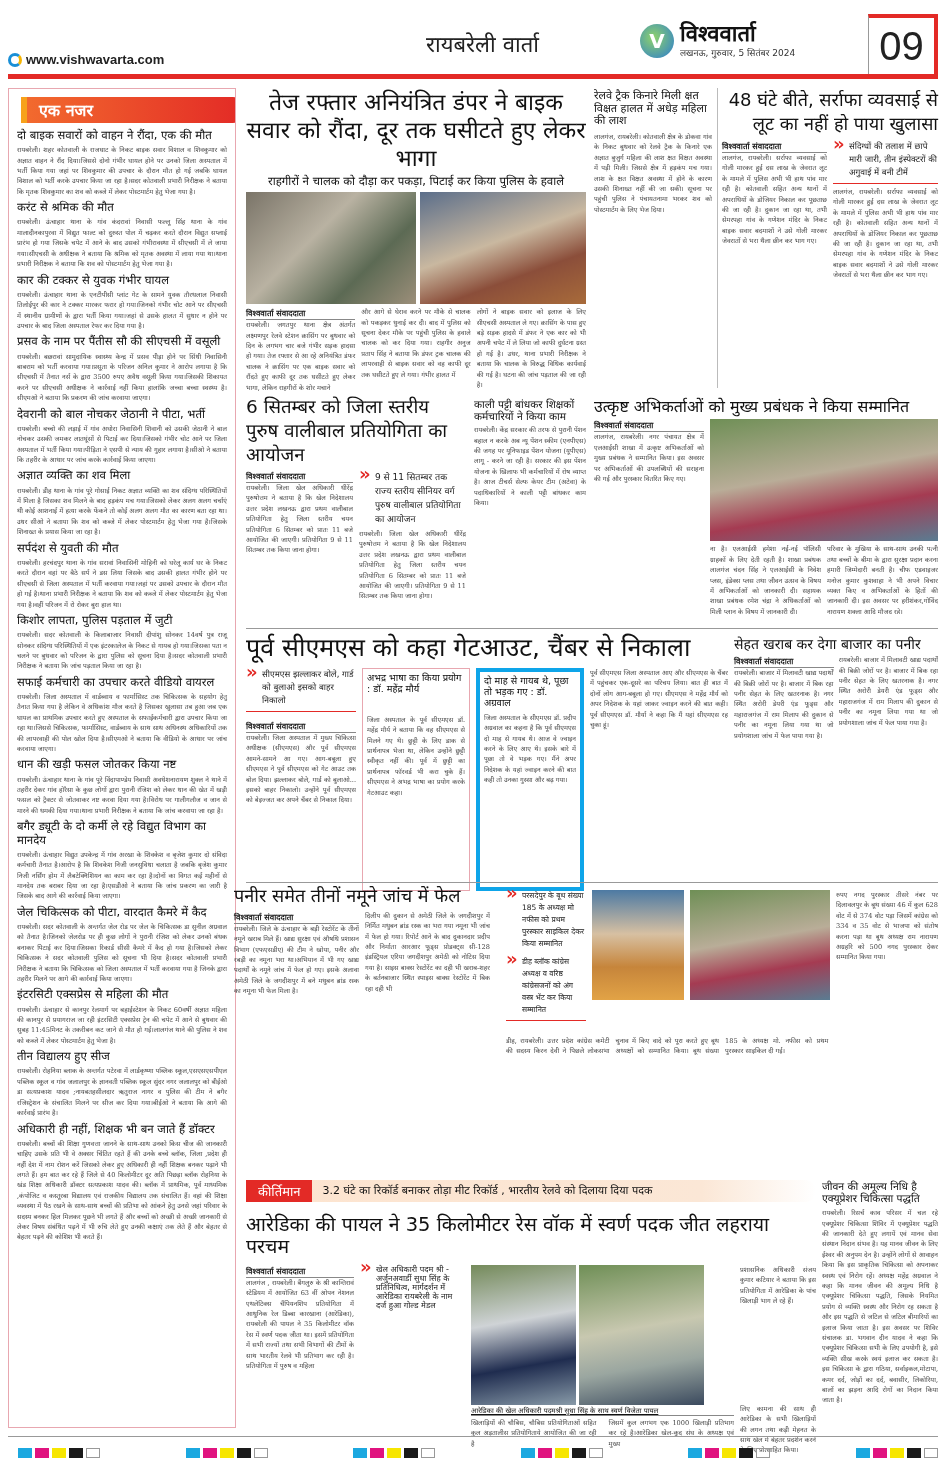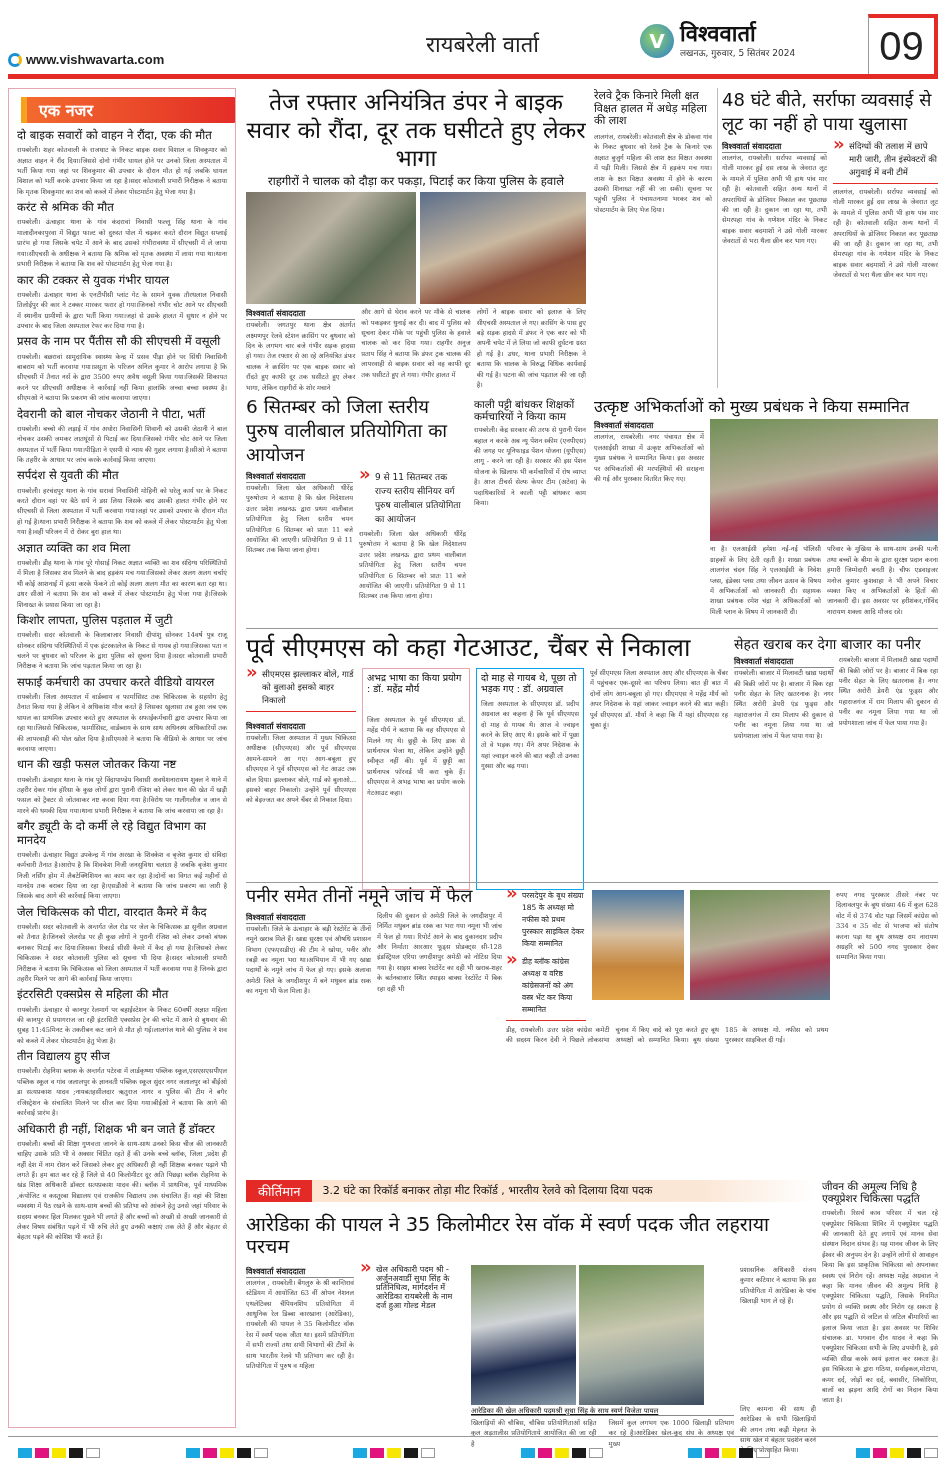--- a/index.html
+++ b/index.html
@@ -67,26 +67,26 @@
       </div>
       <div>
         <div class="h item-h">प्रसव के नाम पर पैंतीस सौ की सीएचसी में वसूली</div>
         <div class="p">रायबरेली। बछरावां सामुदायिक स्वास्थ्य केन्द्र में प्रसव पीड़ा होने पर सिंधी निवासिनी बाबराम को भर्ती करवाया गया।प्रसूता के परिजन अनिल कुमार ने आरोप लगाया है कि सीएचसी में तैनात नर्स के द्वारा 3500 रुपए अवैध वसूली किया गया।जिसकी शिकायत करने पर सीएचसी अधीक्षक ने कार्रवाई नहीं किया हालांकि जच्चा बच्चा स्वस्थ्य है।सीएमओ ने बताया कि प्रकरण की जांच करवाया जाएगा।</div>
       </div>
       <div>
         <div class="h item-h">देवरानी को बाल नोचकर जेठानी ने पीटा, भर्ती</div>
         <div class="p">रायबरेली। बच्चो की लड़ाई में गांव अघोरा निवासिनी शिवानी को उसकी जेठानी ने बाल नोचकर उसकी जमकर लातघूंसों से पिटाई कर दिया।जिसको गंभीर चोट आने पर जिला अस्पताल में भर्ती किया गया।पीड़िता ने एसपी से न्याय की गुहार लगाया है।सीओ ने बताया कि तहरीर के आधार पर जांच करके कार्रवाई किया जाएगा।</div>
       </div>
       <div>
+        <div class="h item-h">अज्ञात व्यक्ति का शव मिला</div>
+        <div class="p">रायबरेली। डीह थाना के गांव पूरे गोसाई निकट अज्ञात व्यक्ति का शव संदिग्ध परिस्थितियों में मिला है जिसका शव मिलने के बाद हड़कंप मच गया।जिसको लेकर अलग अलग चर्चाएं थी कोई आशनाई में हत्या करके फेंकने तो कोई अलग अलग मौत का कारण बता रहा था।उधर सीओ ने बताया कि शव को कब्जे में लेकर पोस्टमार्टम हेतु भेजा गया है।जिसके शिनाख्त के प्रयास किया जा रहा है।</div>
+      </div>
+      <div>
         <div class="h item-h">सर्पदंश से युवती की मौत</div>
         <div class="p">रायबरेली। हरचंदपुर थाना के गांव सरावां निवासिनी मोहिनी को घरेलू कार्य घर के निकट करते दौरान वहां पर बैठे सर्प ने डस लिया जिसके बाद उसकी हालत गंभीर होने पर सीएचसी से जिला अस्पताल में भर्ती करवाया गया।जहां पर उसको उपचार के दौरान मौत हो गई है।थाना प्रभारी निरीक्षक ने बताया कि शव को कब्जे में लेकर पोस्टमार्टम हेतु भेजा गया है।वहीं परिजन में रो रोकर बुरा हाल था।</div>
-      </div>
-      <div>
-        <div class="h item-h">अज्ञात व्यक्ति का शव मिला</div>
-        <div class="p">रायबरेली। डीह थाना के गांव पूरे गोसाई निकट अज्ञात व्यक्ति का शव संदिग्ध परिस्थितियों में मिला है जिसका शव मिलने के बाद हड़कंप मच गया।जिसको लेकर अलग अलग चर्चाएं थी कोई आशनाई में हत्या करके फेंकने तो कोई अलग अलग मौत का कारण बता रहा था।उधर सीओ ने बताया कि शव को कब्जे में लेकर पोस्टमार्टम हेतु भेजा गया है।जिसके शिनाख्त के प्रयास किया जा रहा है।</div>
       </div>
       <div>
         <div class="h item-h">किशोर लापता, पुलिस पड़ताल में जुटी</div>
         <div class="p">रायबरेली। सदर कोतवाली के किलाबाजार निवासी दीपांशु सोनकर 14वर्ष पुत्र राजू सोनकर संदिग्ध परिस्थितियों में एक इंटरकालेज के निकट से गायब हो गया।जिसका पता न चलने पर बुधवार को परिजन के द्वारा पुलिस को सूचना दिया है।सदर कोतवाली प्रभारी निरीक्षक ने बताया कि जांच पड़ताल किया जा रहा है।</div>
       </div>
       <div>
         <div class="h item-h">सफाई कर्मचारी का उपचार करते वीडियो वायरल</div>
         <div class="p">रायबरेली। जिला अस्पताल में वार्डब्वाय व फार्मासिस्ट तक चिकित्सक के सहयोग हेतु तैनात किया गया है लेकिन वे अधिकांश मौज करते है जिसका खुलासा तब हुआ जब एक घायल का प्राथमिक उपचार करते हुए अस्पताल के सफाईकर्मचारी द्वारा उपचार किया जा रहा था।जिससे चिकित्सक, फार्मासिस्ट, वार्डब्वाय के साथ साथ अधिनस्थ अधिकारियों तक की लापरवाही की पोल खोल दिया है।सीएमओ ने बताया कि वीडियो के आधार पर जांच करवाया जाएगा।</div>
       </div>
       <div>
@@ -133,21 +133,21 @@
   </div>
 </div>
 
 <div class="abs" style="left:594px;top:90px;width:118px">
   <div class="h" style="font-size:11px">रेलवे ट्रैक किनारे मिली क्षत विक्षत हालत में अधेड़ महिला की लाश</div>
   <div class="p" style="margin-top:4px;height:270px;overflow:hidden">लालगंज, रायबरेली। कोतवाली क्षेत्र के डोकवा गांव के निकट बुधवार को रेलवे ट्रैक के किनारे एक अज्ञात बुजुर्ग महिला की लाश क्षत विक्षत अवस्था में पड़ी मिली। जिससे क्षेत्र में हड़कंप मच गया। लाश के क्षत विक्षत अवस्था में होने के कारण उसकी शिनाख्त नहीं की जा सकी। सूचना पर पहुंची पुलिस ने पंचायतनामा भरकर शव को पोस्टमार्टम के लिए भेज दिया।</div>
 </div>
 <div class="abs vline" style="left:717px;top:88px;height:300px"></div>
 
 <div class="abs" style="left:722px;top:88px;width:216px">
-  <div class="h" style="font-size:18px;text-align:left;line-height:24px">48 घंटे बीते, सर्राफा व्यवसाई से लूट का नहीं हो पाया खुलासा</div>
+  <div class="h" style="font-size:18px;text-align:right;line-height:24px">48 घंटे बीते, सर्राफा व्यवसाई से लूट का नहीं हो पाया खुलासा</div>
   <div style="display:flex;gap:6px;margin-top:4px">
     <div style="flex:1">
       <div class="by">विश्ववार्ता संवाददाता</div>
       <div class="p" style="height:260px;overflow:hidden">लालगंज, रायबरेली। सर्राफा व्यवसाई को गोली मारकर हुई दस लाख के जेवरात लूट के मामले में पुलिस अभी भी हाथ पांव मार रही है। कोतवाली सहित अन्य थानों में अपराधियों के डोजियर निकाल कर पूछताछ की जा रही है। दुकान जा रहा था, तभी सेमरपहा गांव के गणेशन मंदिर के निकट बाइक सवार बदमाशों ने उसे गोली मारकर जेवरातों से भरा थैला छीन कर भाग गए।</div>
     </div>
     <div style="flex:1">
       <div class="pullq" style="font-size:8.5px;line-height:13px;border-bottom:1px solid #e32a26;padding-bottom:4px">संदिग्धों की तलाश में छापे मारी जारी, तीन इंस्पेक्टरों की अगुवाई में बनी टीमें</div>
       <div class="p" style="height:215px;overflow:hidden;margin-top:3px">लालगंज, रायबरेली। सर्राफा व्यवसाई को गोली मारकर हुई दस लाख के जेवरात लूट के मामले में पुलिस अभी भी हाथ पांव मार रही है। कोतवाली सहित अन्य थानों में अपराधियों के डोजियर निकाल कर पूछताछ की जा रही है। दुकान जा रहा था, तभी सेमरपहा गांव के गणेशन मंदिर के निकट बाइक सवार बदमाशों ने उसे गोली मारकर जेवरातों से भरा थैला छीन कर भाग गए।</div>
     </div>
   </div>
@@ -170,21 +170,21 @@
 <div class="abs" style="left:474px;top:398px;width:112px">
   <div class="h" style="font-size:10.5px">काली पट्टी बांधकर शिक्षकों कर्मचारियों ने किया काम</div>
   <div class="p" style="margin-top:3px;height:200px;overflow:hidden">रायबरेली। केंद्र सरकार की तरफ से पुरानी पेंशन बहाल न करके अब न्यू पेंशन स्कीम (एनपीएस) की जगह पर यूनिफाइड पेंशन योजना (यूपीएस) लागू - करने जा रही है। सरकार की इस पेंशन योजना के खिलाफ भी कर्मचारियों में रोष व्याप्त है। आज टीचर्स सेल्फ केयर टीम (अटेवा) के पदाधिकारियों ने काली पट्टी बांधकर काम किया।</div>
 </div>
 
 <div class="abs" style="left:594px;top:398px;width:344px">
   <div class="h" style="font-size:16px">उत्कृष्ट अभिकर्ताओं को मुख्य प्रबंधक ने किया सम्मानित</div>
   <div style="display:flex;gap:6px;margin-top:3px">
     <div style="width:110px">
       <div class="by">विश्ववार्ता संवाददाता</div>
-      <div class="p" style="height:190px;overflow:hidden">लालगंज, रायबरेली। नगर पंचायत क्षेत्र में एलआईसी शाखा में उत्कृष्ट अभिकर्ताओं को मुख्य प्रबंधक ने सम्मानित किया। इस अवसर पर अभिकर्ताओं की मरपह्धियों की सराहना की गई और पुरस्कार वितरित किए गए।</div>
+      <div class="p" style="height:190px;overflow:hidden">लालगंज, रायबरेली। नगर पंचायत क्षेत्र में एलआईसी शाखा में उत्कृष्ट अभिकर्ताओं को मुख्य प्रबंधक ने सम्मानित किया। इस अवसर पर अभिकर्ताओं की उपलब्धियों की सराहना की गई और पुरस्कार वितरित किए गए।</div>
     </div>
     <div style="flex:1">
       <div class="photo4" style="height:122px"></div>
       <div style="display:flex;gap:6px;margin-top:3px">
         <div class="p" style="flex:1;height:70px;overflow:hidden">ना है। एलआईसी हमेशा नई-नई पॉलिसी ग्राहकों के लिए देती रहती है। शाखा प्रबंधक लालगंज चंदन सिंह ने एलआईसी के निवेश प्लस, इंडेक्स प्लस तथा जीवन उत्सव के विषय में अभिकर्ताओं को जानकारी दी। सहायक शाखा प्रबंधक रमेश चंद्रा ने अधिकर्ताओं को मिली प्लान के विषय में जानकारी दी।</div>
         <div class="p" style="flex:1;height:70px;overflow:hidden">परिवार के मुखिया के साथ-साथ उनकी पत्नी तथा बच्चों के बीमा के द्वारा सुरक्षा प्रदान करना हमारी जिम्मेदारी बनती है। चीफ एडवाइजर मनोज कुमार कुशवाहा ने भी अपने विचार व्यक्त किए व अभिकर्ताओं के हितों की जानकारी दी। इस अवसर पर हरीशंकर,गोविंद नारायण शुक्ला आदि मौजूद रहे।</div>
       </div>
     </div>
   </div>
 </div>
@@ -196,63 +196,63 @@
   <div style="display:flex;gap:6px;margin-top:4px">
     <div style="width:110px">
       <div class="pullq" style="font-size:8.5px;line-height:13px;border-bottom:1.5px solid #e32a26;padding-bottom:4px">सीएमएस झल्लाकर बोले, गार्ड को बुलाओ इसको बाहर निकालो</div>
       <div class="by" style="margin-top:8px">विश्ववार्ता संवाददाता</div>
       <div class="p" style="height:150px;overflow:hidden">रायबरेली। जिला अस्पताल में मुख्य चिकित्सा अधीक्षक (सीएमएस) और पूर्व सीएमएस आमने-सामने आ गए। आग-बबूला हुए सीएमएस ने पूर्व सीएमएस को गेट आउट तक बोल दिया। झल्लाकर बोले, गार्ड को बुलाओ... इसको बाहर निकालो। उन्होंने पूर्व सीएमएस को बेइज्जत कर अपने चैंबर से निकाल दिया।</div>
     </div>
     <div style="width:108px;border:1px solid #e8a7b0;padding:4px">
       <div class="h" style="font-size:9.5px">अभद्र भाषा का किया प्रयोग : डॉ. महेंद्र मौर्य</div>
       <div class="p" style="margin-top:20px;height:170px;overflow:hidden">जिला अस्पताल के पूर्व सीएमएस डॉ. महेंद्र मौर्य ने बताया कि वह सीएमएस से मिलने गए थे। छुट्टी के लिए डाक से प्रार्थनापत्र भेजा था, लेकिन उन्होंने छुट्टी स्वीकृत नहीं की। पूर्व में छुट्टी का प्रार्थनापत्र फॉरवर्ड भी करा चुके हैं। सीएमएस ने अभद्र भाषा का प्रयोग करके गेटआउट कहा।</div>
     </div>
-    <div style="width:108px;border:1px solid #0ea5e9;padding:4px">
+    <div style="width:108px;border:4px solid #0ea5e9;padding:4px">
       <div class="h" style="font-size:9.5px">दो माह से गायब थे, पूछा तो भड़क गए : डॉ. अग्रवाल</div>
       <div class="p" style="margin-top:4px;height:170px;overflow:hidden">जिला अस्पताल के सीएमएस डॉ. प्रदीप अग्रवाल का कहना है कि पूर्व सीएमएस दो माह से गायब थे। आज वे ज्वाइन करने के लिए आए थे। इसके बारे में पूछा तो वे भड़क गए। मैंने अपर निदेशक के यहां ज्वाइन करने की बात कही तो उनका गुस्सा और बढ़ गया।</div>
     </div>
     <div class="p" style="flex:1;height:205px;overflow:hidden">पूर्व सीएमएस जिला अस्पताल आए और सीएमएस के चैंबर में पहुंचकर एक-दूसरे का परिचय लिया। बात ही बात में दोनों लोग आग-बबूला हो गए। सीएमएस ने महेंद्र मौर्य को अपर निदेशक के यहां जाकर ज्वाइन करने की बात कही। पूर्व सीएमएस डॉ. मौर्या ने कहा कि मैं यहां सीएमएस रह चुका हूं।</div>
   </div>
 </div>
 
 <div class="abs" style="left:734px;top:636px;width:204px">
   <div class="h" style="font-size:14px">सेहत खराब कर देगा बाजार का पनीर</div>
   <div style="display:flex;gap:5px;margin-top:3px">
     <div style="flex:1">
       <div class="by">विश्ववार्ता संवाददाता</div>
       <div class="p" style="height:205px;overflow:hidden">रायबरेली। बाजार में मिलावटी खाद्य पदार्थों की बिक्री जोरों पर है। बाजार में बिक रहा पनीर सेहत के लिए खतरनाक है। नगर स्थित अरोरी डेयरी एंड फूड्स और महाराजगंज में राम मिलाप की दुकान से पनीर का नमूना लिया गया था जो प्रयोगशाला जांच में फेल पाया गया है।</div>
     </div>
     <div class="p" style="flex:1;height:218px;overflow:hidden">रायबरेली। बाजार में मिलावटी खाद्य पदार्थों की बिक्री जोरों पर है। बाजार में बिक रहा पनीर सेहत के लिए खतरनाक है। नगर स्थित अरोरी डेयरी एंड फूड्स और महाराजगंज में राम मिलाप की दुकान से पनीर का नमूना लिया गया था जो प्रयोगशाला जांच में फेल पाया गया है।</div>
   </div>
 </div>
 
 <div class="abs hline" style="left:246px;top:882px;width:692px"></div>
 
-<div class="abs" style="left:246px;top:886px;width:256px">
+<div class="abs" style="left:234px;top:886px;width:256px">
   <div class="h" style="font-size:18px">पनीर समेत तीनों नमूने जांच में फेल</div>
   <div style="display:flex;gap:6px;margin-top:4px">
     <div style="flex:1">
       <div class="by">विश्ववार्ता संवाददाता</div>
       <div class="p" style="height:255px;overflow:hidden">रायबरेली। जिले के ऊंचाहार के बड़ी रेस्टोरेंट के तीनों नमूने खराब मिले हैं। खाद्य सुरक्षा एवं औषधि प्रशासन विभाग (एफएसडीए) की टीम ने खोया, पनीर और रबड़ी का नमूना भरा था।अभियान में भी गए खाद्य पदार्थों के नमूने जांच में फेल हो गए। इसके अलावा अमेठी जिले के जगदीशपुर में बने मधुबन ब्रांड रस्क का नमूना भी फेल मिला है।</div>
     </div>
     <div class="p" style="flex:1;height:270px;overflow:hidden">दिलीप की दुकान से अमेठी जिले के जगदीशपुर में निर्मित मधुबन ब्रांड रस्क का भरा गया नमूना भी जांच में फेल हो गया। रिपोर्ट आने के बाद दुकानदार प्रदीप और निर्माता आरआर फूड्स प्रोडक्ट्स सी-128 इंडस्ट्रियल एरिया जगदीशपुर अमेठी को नोटिस दिया गया है। साइस बाक्स रेस्टोरेंट का दही भी खराब-शहर के बर्तनबाजार स्थित स्पाइस बाक्स रेस्टोरेंट में बिक रहा दही भी</div>
   </div>
 </div>
 
 <div class="abs" style="left:506px;top:886px;width:432px">
   <div style="display:flex;gap:6px;margin-top:4px">
     <div style="width:80px">
       <div class="pullq" style="font-size:7.5px;line-height:12px">परसदेपुर के बूथ संख्या 185 के अध्यक्ष मो नफीस को प्रथम पुरस्कार साइकिल देकर किया सम्मानित</div>
       <div class="pullq" style="font-size:7.5px;line-height:12px;margin-top:6px;border-bottom:1px solid #e32a26;padding-bottom:4px">डीह ब्लॉक कांग्रेस अध्यक्ष व वरिष्ठ कांग्रेसजनों को अंग वस्त्र भेंट कर किया सम्मानित</div>
     </div>
     <div class="photo3" style="width:92px;height:110px"></div>
     <div class="photo4" style="width:140px;height:110px"></div>
     <div class="p" style="flex:1;height:110px;overflow:hidden">रुपए नगद पुरस्कार तीसरे नंबर पर दिलावलपुर के बूथ संख्या 46 में कुल 628 वोट में से 374 वोट पड़ा जिसमें कांग्रेस को 334 व 35 वोट से भाजपा को संतोष करना पड़ा था बूथ अध्यक्ष राम नारायण अग्रहरि को 500 नगद पुरस्कार देकर सम्मानित किया गया।</div>
   </div>
-  <div class="p" style="margin-top:4px;column-count:4;column-gap:6px;height:148px;overflow:hidden">डीह, रायबरेली। उत्तर प्रदेश कांग्रेस कमेटी की सदस्य किरन देवी ने पिछले लोकसभा चुनाव में किए वादे को पूरा करते हुए बूथ अध्यक्षों को सम्मानित किया। बूथ संख्या 185 के अध्यक्ष मो. नफीस को प्रथम पुरस्कार साइकिल दी गई।</div>
+  <div class="p" style="margin-top:15px;column-count:4;column-gap:6px;height:148px;overflow:hidden">डीह, रायबरेली। उत्तर प्रदेश कांग्रेस कमेटी की सदस्य किरन देवी ने पिछले लोकसभा चुनाव में किए वादे को पूरा करते हुए बूथ अध्यक्षों को सम्मानित किया। बूथ संख्या 185 के अध्यक्ष मो. नफीस को प्रथम पुरस्कार साइकिल दी गई।</div>
 </div>
 
 <div class="abs" style="left:246px;top:1180px;width:570px">
   <div style="display:flex;align-items:center;background:linear-gradient(90deg,#fde4cf,#fbe7d6 80%,#fff);border-radius:0 14px 14px 0">
     <div style="background:#e32a26;color:#fff;font-family:Liberation Mono, monospace;font-size:13px;padding:2px 12px">कीर्तिमान</div>
     <div class="h" style="font-size:11px;padding-left:10px">3.2 घंटे का रिकॉर्ड बनाकर तोड़ा मीट रिकॉर्ड , भारतीय रेलवे को दिलाया दिया पदक</div>
   </div>
   <div class="h" style="font-size:19.5px;margin-top:12px">आरेडिका की पायल ने 35 किलोमीटर रेस वॉक में स्वर्ण पदक जीत लहराया परचम</div>
   <div style="display:flex;gap:6px;margin-top:6px">
     <div style="width:108px">

